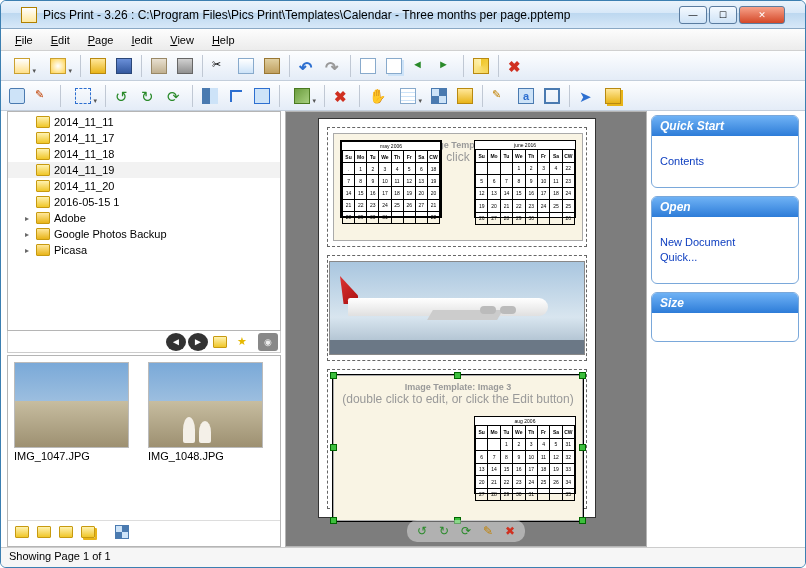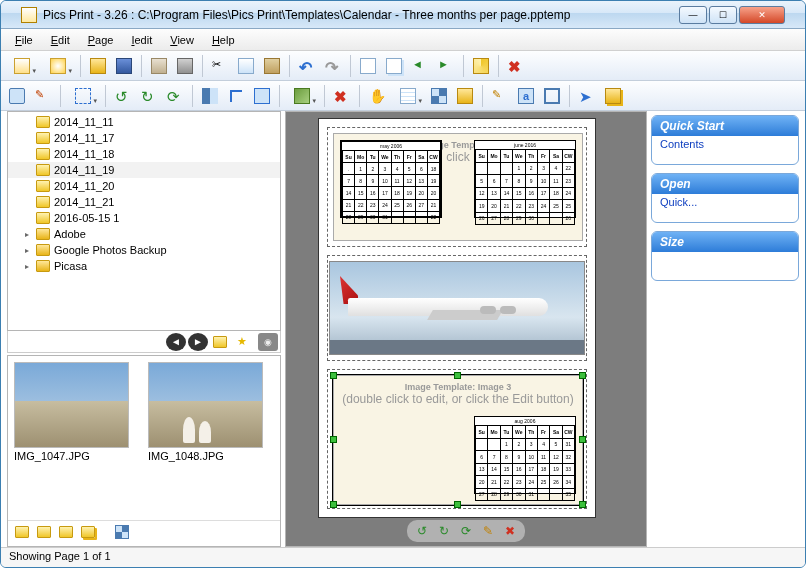--- a/index.html
+++ b/index.html
@@ -71,21 +71,21 @@
 .plane-wing{position:absolute;left:100px;top:48px;width:70px;height:10px;background:#ccc;transform:skewX(-30deg);}
 .plane-eng{position:absolute;width:16px;height:8px;background:#bbb;border-radius:4px;}
 .ground{position:absolute;left:0;right:0;bottom:0;height:14px;background:#6b7886;}
 
 .canvas-toolbar{position:absolute;left:50%;bottom:4px;transform:translateX(-50%);display:flex;gap:4px;background:rgba(255,255,255,0.4);padding:2px 6px;border-radius:10px;}
 .ctbtn{width:18px;height:18px;font-size:12px;display:flex;align-items:center;justify-content:center;cursor:pointer;}
 
 .rightpanel{ width:148px; display:flex; flex-direction:column; gap:8px; padding-top:4px;}
 .sidecard{ border:1px solid #7aa8da; border-radius:6px; overflow:hidden; background:#fff;min-height:50px;}
 .sidecard .hdr{ background:linear-gradient(#6fb2f5,#2d7cd8); color:#fff; font-style:italic; font-weight:bold; padding:3px 8px; font-size:12px;}
-.sidecard .body{ padding:1px 8px;}
+.sidecard .body{ padding:18px 8px;}
 .sidecard .body a{ color:#1040c0; display:block; text-decoration:none; font-size:11px; line-height:15px; cursor:pointer;}
 
 .statusbar{ position:absolute; bottom:0; left:0; right:0; height:20px; border-top:1px solid #ccc; background:#f6f6f6; padding:2px 8px; font-size:11px;}
 </style>
 </head>
 <body>
 
 <div class="titlebar">
   <span class="titlebar-icon"></span>
   <span class="titlebar-text">Pics Print - 3.26 :  C:\Program Files\Pics Print\Templates\Calendar - Three months per page.pptemp</span>
@@ -259,25 +259,20 @@
           </div>
           <div class="frow sel">
             <span class="arrow"></span>
             <span class="foldericon"></span>
             <span>2014_11_19</span>
           </div>
           <div class="frow">
             <span class="arrow"></span>
             <span class="foldericon"></span>
             <span>2014_11_20</span>
-          </div>
-          <div class="frow">
-            <span class="arrow"></span>
-            <span class="foldericon"></span>
-            <span>2014_11_21</span>
           </div>
           <div class="frow">
             <span class="arrow"></span>
             <span class="foldericon"></span>
             <span>2016-05-15 1</span>
           </div>
           <div class="frow">
             <span class="arrow">▸</span>
             <span class="foldericon closed"></span>
             <span>Adobe</span>
@@ -500,21 +495,21 @@
       <div class="plane-area">
         <div class="plane-tail"></div>
         <div class="plane-body"></div>
         <div class="plane-wing"></div>
         <div class="plane-eng" style="left:150px;top:44px;"></div>
         <div class="plane-eng" style="left:170px;top:44px;"></div>
         <div class="ground"></div>
       </div>
 
       <div class="dashed" style="left:8px;top:250px;right:8px;bottom:8px;"></div>
-      <div class="img-template sel" style="left:14px;top:256px;width:250px;height:130px;">
+      <div class="img-template sel" style="left:14px;top:256px;width:250px;height:146px;">
         <div class="placeholder"><span>Image Template: Image 3</span><br><span class="sub">(double click to edit, or click the Edit button)</span></div>
         <div class="cal" style="right:6px;top:40px;width:102px;height:78px;">
           <div class="title">aug 2006</div>
           <table>
               <tbody>
                 <tr class="hdr" id="calhdr3">
                   <td>Su</td>
                   <td>Mo</td>
                   <td>Tu</td>
                   <td>We</td>
@@ -600,20 +595,21 @@
   <div class="rightpanel">
     <div class="sidecard">
       <div class="hdr">Quick Start</div>
       <div class="body">
         <a>Contents</a>
       </div>
     </div>
     <div class="sidecard">
       <div class="hdr">Open</div>
       <div class="body">
+        <a>New Document</a>
         <a>Quick...</a>
       </div>
     </div>
     <div class="sidecard collapsed">
       <div class="hdr">Size</div>
 
     </div>
   </div>
 </div>
 

